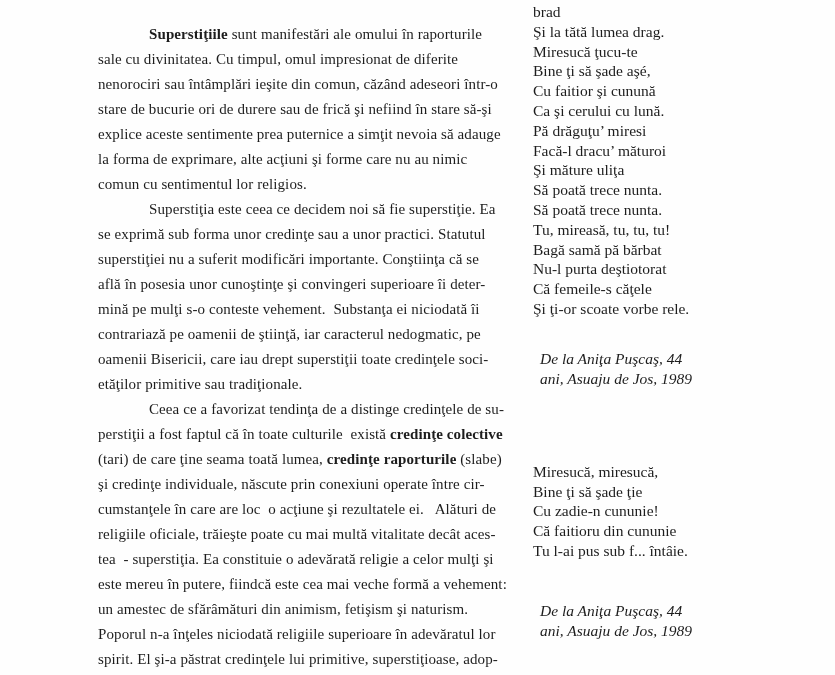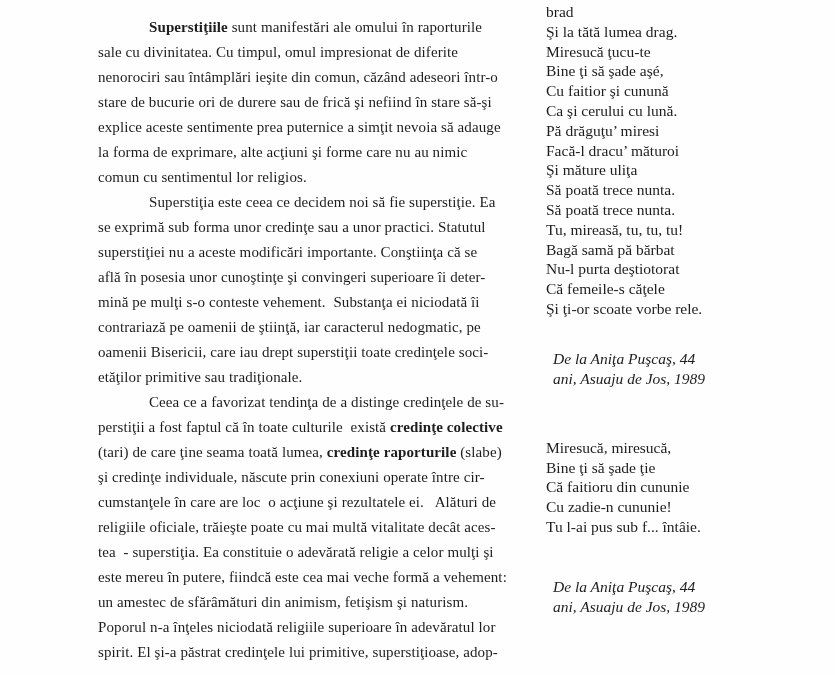--- a/index.html
+++ b/index.html
@@ -8,65 +8,65 @@
     width: 835px;
     height: 675px;
     background: #fefefe;
     color: #1d1d1d;
     font-family: "Liberation Serif", "DejaVu Serif", serif;
     overflow: hidden;
   }
   .main-col {
     position: absolute;
     left: 98px;
-    top: 15px;
+    top: 22px;
     width: 450px;
     font-size: 15px;
   }
   .main-line {
     height: 25px;
     line-height: 25px;
     white-space: pre;
     letter-spacing: 0.1px;
   }
   .main-line.indent { padding-left: 51px; }
   .bold { font-weight: 700; }
   .verse-col {
     position: absolute;
-    left: 546px;
+    left: 533px;
     top: 2px;
     width: 260px;
     font-size: 15.5px;
   }
   .verse-line {
     height: 19.8px;
     line-height: 19.8px;
     white-space: pre;
   }
   .attribution { font-style: italic; margin-left: 7px; }
   .attribution .verse-line { height: 20.5px; line-height: 20.5px; }
   .attr-1 { margin-top: 30px; }
-  .stanza-2 { margin-top: 48px; }
+  .stanza-2 { margin-top: 72px; }
   .attr-2 { margin-top: 40px; }
 </style>
 </head>
 <body>
 
 <div class="page" style="background: rgb(254, 254, 254); color: rgb(29, 29, 29);">
   <div class="main-col" id="main-col">
       <div class="main-line indent"><span class="bold">Superstiţiile</span><span> sunt manifestări ale omului în raporturile</span></div>
       <div class="main-line"><span>sale cu divinitatea. Cu timpul, omul impresionat de diferite</span></div>
       <div class="main-line"><span>nenorociri sau întâmplări ieşite din comun, căzând adeseori într-o</span></div>
       <div class="main-line"><span>stare de bucurie ori de durere sau de frică şi nefiind în stare să-şi</span></div>
       <div class="main-line"><span>explice aceste sentimente prea puternice a simţit nevoia să adauge</span></div>
       <div class="main-line"><span>la forma de exprimare, alte acţiuni şi forme care nu au nimic</span></div>
       <div class="main-line"><span>comun cu sentimentul lor religios.</span></div>
       <div class="main-line indent"><span>Superstiţia este ceea ce decidem noi să fie superstiţie. Ea</span></div>
       <div class="main-line"><span>se exprimă sub forma unor credinţe sau a unor practici. Statutul</span></div>
-      <div class="main-line"><span>superstiţiei nu a aceste modificări importante. Conştiinţa că se</span></div>
+      <div class="main-line"><span>superstiţiei nu a suferit modificări importante. Conştiinţa că se</span></div>
       <div class="main-line"><span>află în posesia unor cunoştinţe şi convingeri superioare îi deter-</span></div>
       <div class="main-line"><span>mină pe mulţi s-o conteste vehement.  Substanţa ei niciodată îi</span></div>
       <div class="main-line"><span>contrariază pe oamenii de ştiinţă, iar caracterul nedogmatic, pe</span></div>
       <div class="main-line"><span>oamenii Bisericii, care iau drept superstiţii toate credinţele soci-</span></div>
       <div class="main-line"><span>etăţilor primitive sau tradiţionale.</span></div>
       <div class="main-line indent"><span>Ceea ce a favorizat tendinţa de a distinge credinţele de su-</span></div>
       <div class="main-line"><span>perstiţii a fost faptul că în toate culturile  există </span><span class="bold">credinţe colective</span></div>
       <div class="main-line"><span>(tari) de care ţine seama toată lumea, </span><span class="bold">credinţe raporturile</span><span> (slabe)</span></div>
       <div class="main-line"><span>şi credinţe individuale, născute prin conexiuni operate între cir-</span></div>
       <div class="main-line"><span>cumstanţele în care are loc  o acţiune şi rezultatele ei.   Alături de</span></div>
@@ -96,22 +96,22 @@
         <div class="verse-line">Că femeile-s căţele</div>
         <div class="verse-line">Şi ţi-or scoate vorbe rele.</div>
       </div>
     <div class="attribution attr-1" id="attr1">
         <div class="verse-line">De la Aniţa Puşcaş, 44</div>
         <div class="verse-line">ani, Asuaju de Jos, 1989</div>
       </div>
     <div class="stanza-2" id="stanza2">
         <div class="verse-line">Miresucă, miresucă,</div>
         <div class="verse-line">Bine ţi să şade ţie</div>
+        <div class="verse-line">Cu zadie-n cununie!</div>
         <div class="verse-line">Că faitioru din cununie</div>
-        <div class="verse-line">Cu zadie-n cununie!</div>
         <div class="verse-line">Tu l-ai pus sub f... întâie.</div>
       </div>
     <div class="attribution attr-2" id="attr2">
         <div class="verse-line">De la Aniţa Puşcaş, 44</div>
         <div class="verse-line">ani, Asuaju de Jos, 1989</div>
       </div>
   </div>
 </div>
 
 </body></html>

